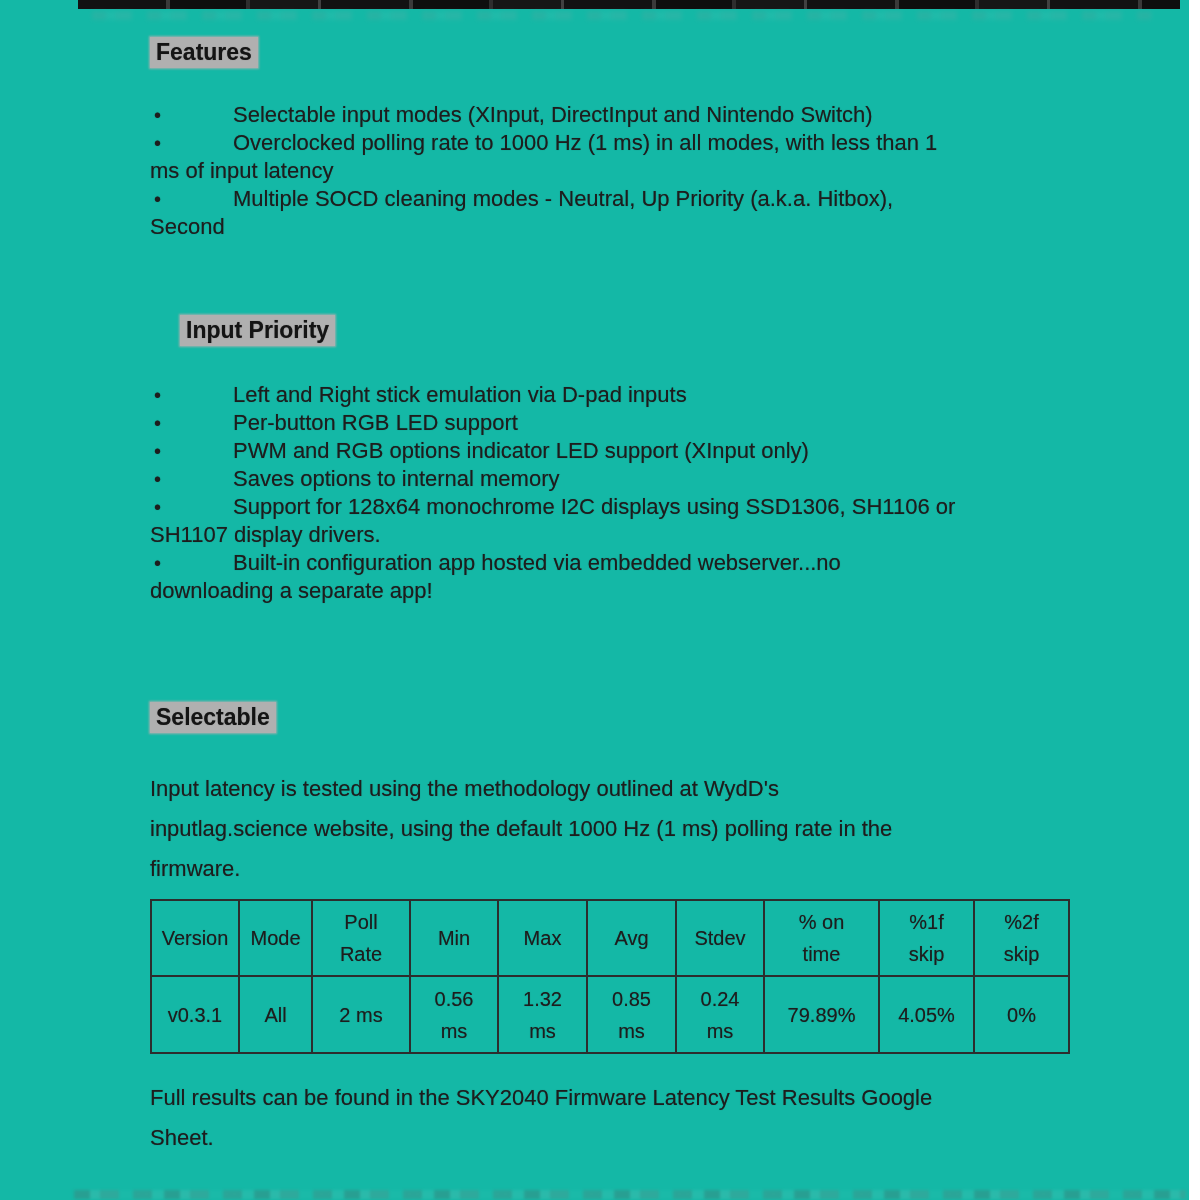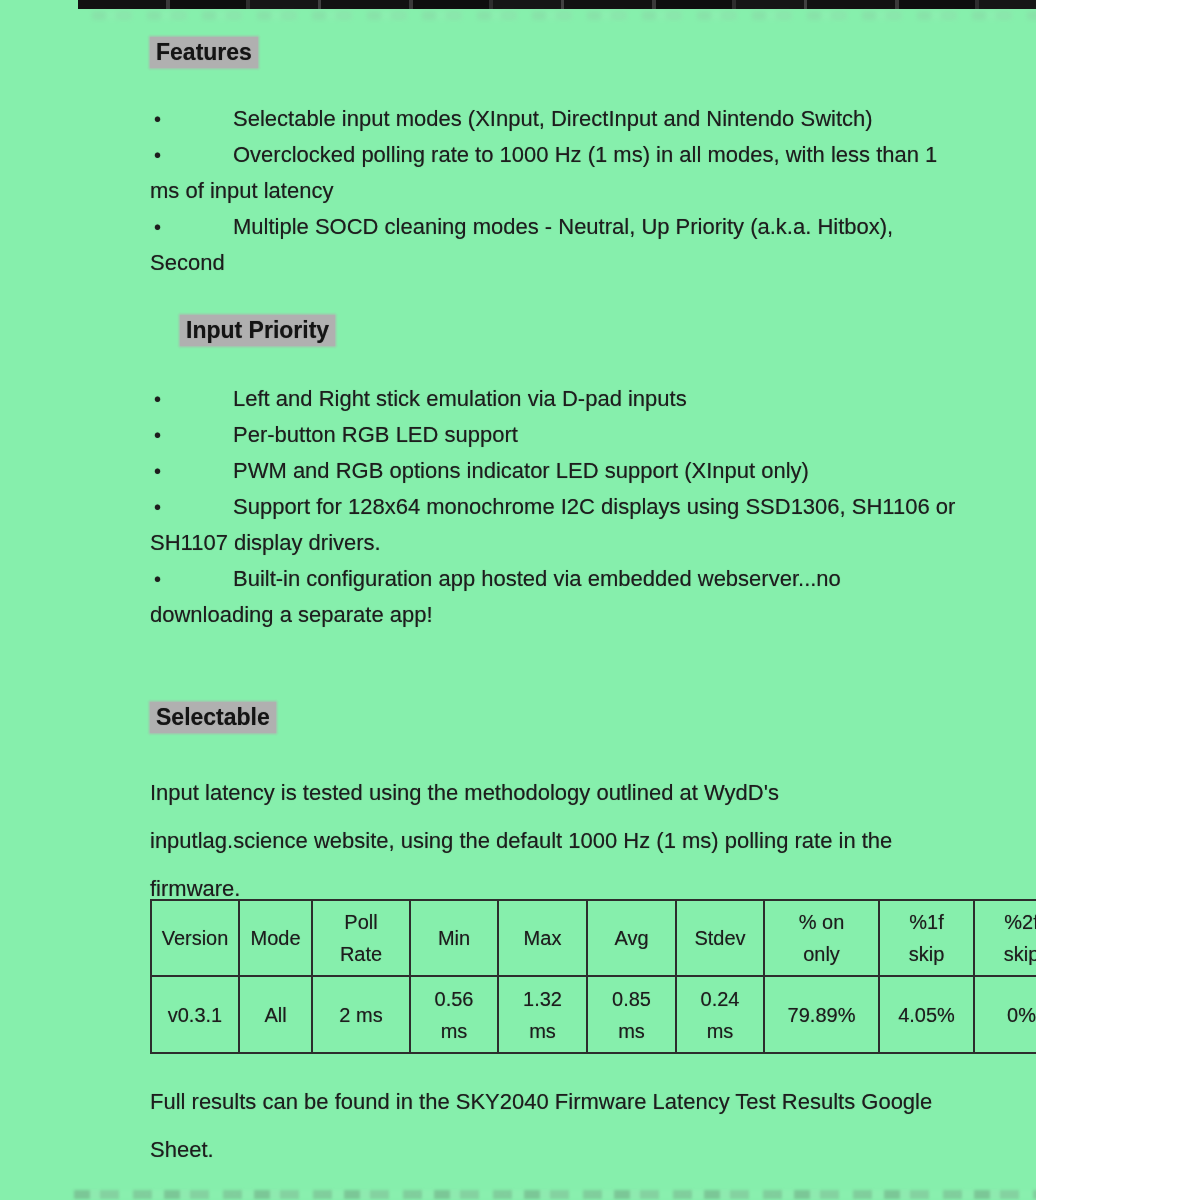--- a/index.html
+++ b/index.html
@@ -1,18 +1,18 @@
 <!DOCTYPE html>
 <html><head>
 <meta charset="utf-8">
 <style>
   * { margin:0; padding:0; box-sizing:border-box; }
   html,body { background:#ffffff; }
   .page {
-    position:relative; width:1036px; height:1200px; background:#86efac;
+    position:relative; width:1189px; height:1200px; background:#14b8a6;
     overflow:hidden; font-family:"Liberation Sans","DejaVu Sans",sans-serif;
     color:#1d1d1d;
   }
   
   .top-crop {
     position:absolute; top:0; left:78px; width:1102px; height:9px;
     background:repeating-linear-gradient(90deg,
       #121212 0 88px, #3a3a3a 88px 92px,
       #0e0e0e 92px 168px, #2e2e2e 168px 172px,
       #161616 172px 240px, #414141 240px 243px);
@@ -36,23 +36,23 @@
   .content {
     position:absolute; left:150px; top:0; width:918px; height:1200px;
     text-shadow:0 0 .8px rgba(35,35,35,.55);
   }
   .block { position:absolute; left:0; width:100%; }
   .section-heading {
     display:inline-block; font-size:23px; font-weight:700; line-height:29px;
     color:#141414; background:#b0b0b0; padding:1px 6px;
     box-shadow:0 0 2px 1px rgba(176,176,176,.85);
   }
-  .body-text { font-size:22px; line-height:48px; }
+  .body-text { font-size:22px; line-height:40px; }
   .pre { white-space:pre-line; }
-  .bullet-item { font-size:22px; line-height:36px; }
+  .bullet-item { font-size:22px; line-height:28px; }
   .bullet {
     display:inline-block; width:83px; font-size:20px; vertical-align:baseline;
     padding-left:4px;
   }
   table.perf {
     border-collapse:collapse; table-layout:fixed; width:918px;
     font-size:20px; color:#1d1d1d;
   }
   table.perf th, table.perf td {
     border:2px solid #2d2d2d; text-align:center; vertical-align:middle;
@@ -84,20 +84,21 @@
     </div>
 
     <div class="block" style="top:315px;padding-left:30px;">
       <span class="section-heading">Input Priority</span>
     </div>
 
     <div class="block" style="top:381px;">
       <div class="bullet-item"><span class="bullet">•</span><span class="pre">Left and Right stick emulation via D-pad inputs</span></div>
       <div class="bullet-item"><span class="bullet">•</span><span class="pre">Per-button RGB LED support</span></div>
       <div class="bullet-item"><span class="bullet">•</span><span class="pre">PWM and RGB options indicator LED support (XInput only)</span></div>
+      <div class="bullet-item"><span class="bullet">•</span><span class="pre">Saves options to internal memory</span></div>
       <div class="bullet-item"><span class="bullet">•</span><span class="pre">Support for 128x64 monochrome I2C displays using SSD1306, SH1106 or
 SH1107 display drivers.</span></div>
       <div class="bullet-item"><span class="bullet">•</span><span class="pre">Built-in configuration app hosted via embedded webserver...no
 downloading a separate app!</span></div>
     </div>
 
     <div class="block" style="top:702px;">
       <span class="section-heading">Selectable</span>
     </div>
 
@@ -123,21 +124,21 @@
             <tr class="hdr">
           <th class="pre">Version</th>
           <th class="pre">Mode</th>
           <th class="pre">Poll
 Rate</th>
           <th class="pre">Min</th>
           <th class="pre">Max</th>
           <th class="pre">Avg</th>
           <th class="pre">Stdev</th>
           <th class="pre">% on
-only</th>
+time</th>
           <th class="pre">%1f
 skip</th>
           <th class="pre">%2f
 skip</th>
         </tr>
         <tr class="data">
           <td class="pre">v0.3.1</td>
           <td class="pre">All</td>
           <td class="pre">2 ms</td>
           <td class="pre">0.56

